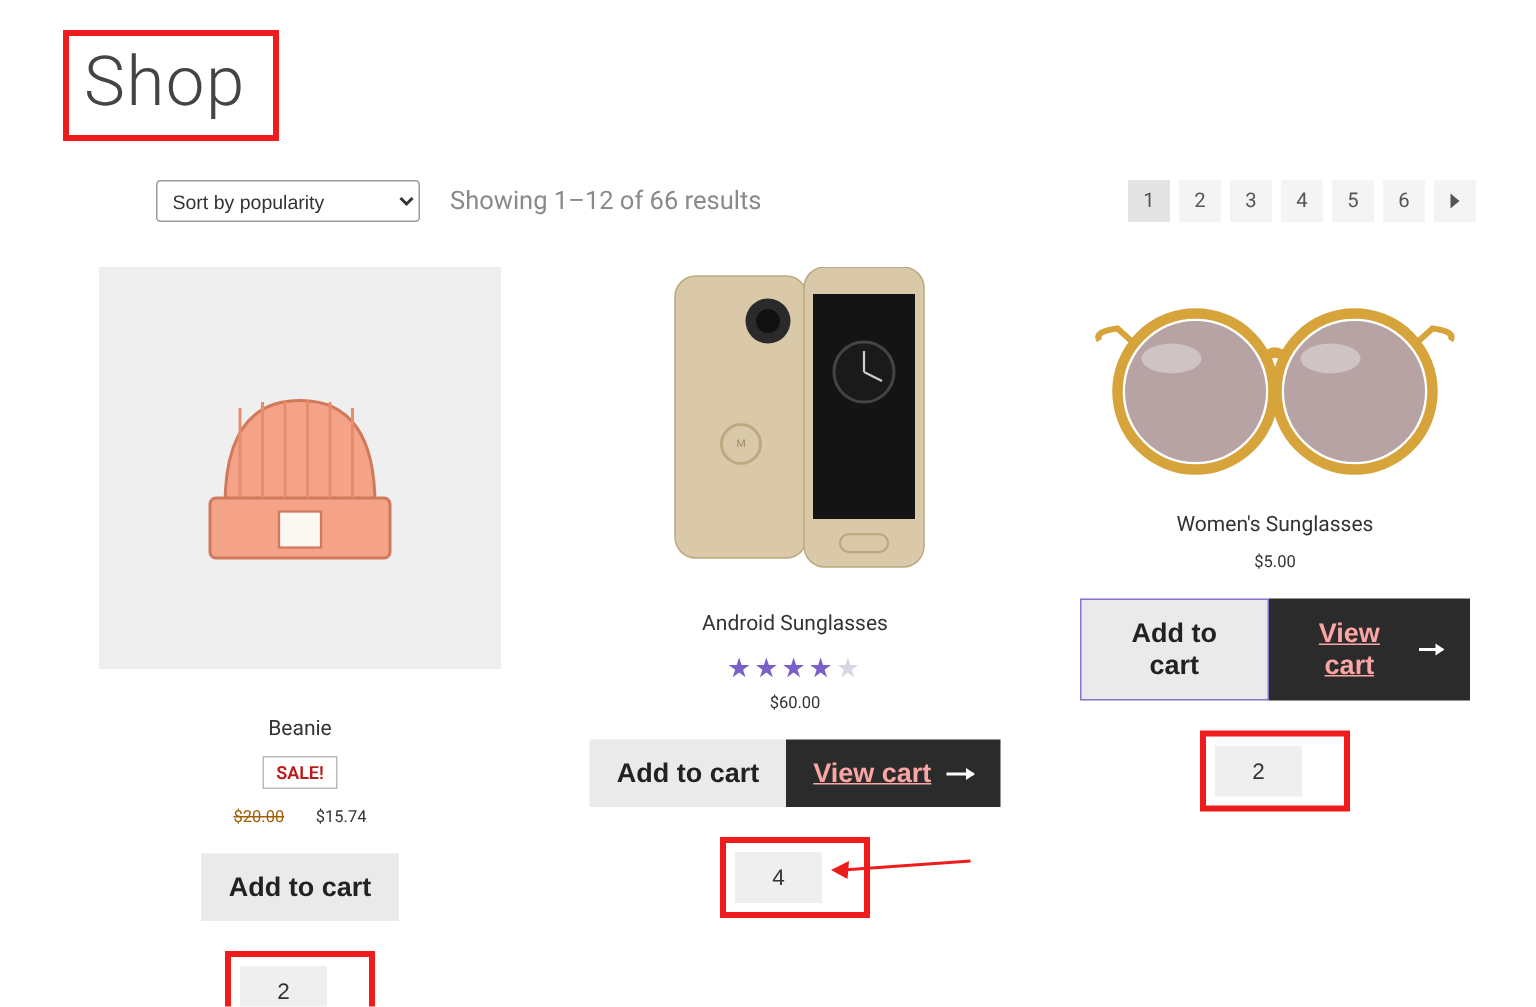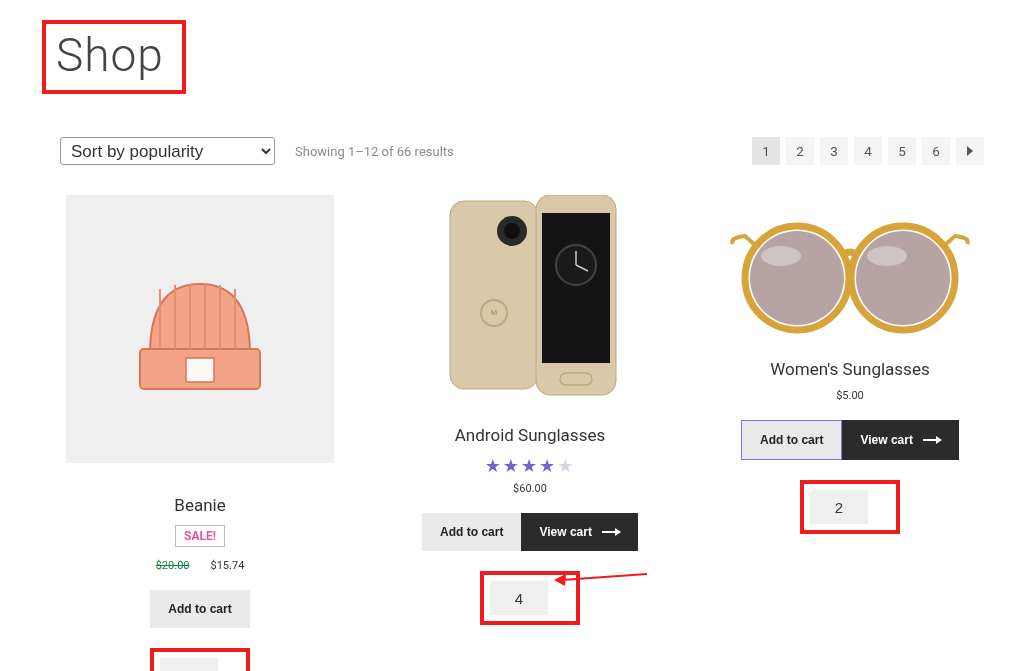--- a/index.html
+++ b/index.html
@@ -10,48 +10,49 @@
     height: 671px;
     position: relative;
     overflow: hidden;
   }
   .page { padding: 20px 40px 0 60px; }
 
   .title-wrap {
     border: 4px solid #ee1c1c;
     display: inline-block;
     padding: 4px 18px 8px 10px;
-    margin-bottom: 29px;
+    margin-bottom: 12px;
     margin-left: -18px;
   }
   h1 {
     font-size: 46px;
     font-weight: 300;
     color: #444;
     letter-spacing: 1px;
   }
 
   .controls {
     display: flex;
     align-items: center;
     gap: 20px;
     margin-top: 14px;
     margin-bottom: 30px;
   }
   .sort-select {
-    width: 215px;
+    width: 176px;
     height: 28px;
-    font-size: 17px;
+    font-size: 13px;
     color: #333;
     border: 1px solid #999;
     border-radius: 3px;
     padding: 2px 6px;
     background: #fff;
-  }
-  .result-count { color: #8a8a8a; font-size: 13px; }
+    margin-left: 44px;
+  }
+  .result-count { color: #8a8a8a; font-size: 17px; }
 
   .pagination {
     display: flex;
     gap: 6px;
     margin-left: auto;
   }
   .pagination .pg {
     width: 28px; height: 28px;
     display: flex; align-items: center; justify-content: center;
     font-size: 13.5px;
@@ -78,42 +79,42 @@
 
   
   .img-box {
     background: #efefef;
     width: 268px; height: 268px;
     display:flex; align-items:center; justify-content:center;
     margin-bottom: 22px;
   }
   .img-plain { width: 250px; height: auto; display:flex; align-items:center; justify-content:center; }
 
-  .prod-name { color:#333; font-size: 17px; margin: 10px 0 10px; }
+  .prod-name { color:#333; font-size: 14px; margin: 10px 0 10px; }
   .sale-badge {
     border:1px solid #bbb; font-size:12px; font-weight:600;
-    color:#ec4899; padding:3px 8px; display:inline-block; margin-bottom: 12px;
+    color:#b91c1c; padding:3px 8px; display:inline-block; margin-bottom: 12px;
     background:#fff;
   }
   .price { color:#333; font-size:11px; margin-bottom: 18px; }
-  .price .strike { text-decoration: line-through; color:#15803d; margin-right:21px; }
+  .price .strike { text-decoration: line-through; color:#a16207; margin-right:21px; }
 
   .stars { color:#7b5fc9; font-size:18px; letter-spacing:2px; margin-bottom:6px; }
   .stars .empty { color:#d9d4e6; }
 
   .btn-row { display:flex; justify-content:center; }
   .btn {
-    font-size:12px; font-weight:700;
+    font-size:18px; font-weight:700;
     padding:12px 18px;
     cursor:pointer;
     border:none;
   }
   .btn-add { background:#eaeaea; color:#222; }
   .btn-add.highlight { border:1px solid #8a72cc; }
-  .btn-view { background:#2b2b2b; color:#ffffff; display:inline-flex; align-items:center; gap:10px; }
+  .btn-view { background:#2b2b2b; color:#fca5a5; display:inline-flex; align-items:center; gap:10px;text-decoration:underline; }
   .btn-view .arrow { width:18px; height:2px; background:#fff; position:relative; }
   .btn-view .arrow::after {
     content:""; position:absolute; right:-1px; top:-3px;
     border-left:6px solid #fff; border-top:4px solid transparent; border-bottom:4px solid transparent;
   }
 
   .qty-box {
     margin-top: 20px;
     border: 4px solid #ee1c1c;
     padding: 6px 28px 6px 6px;

